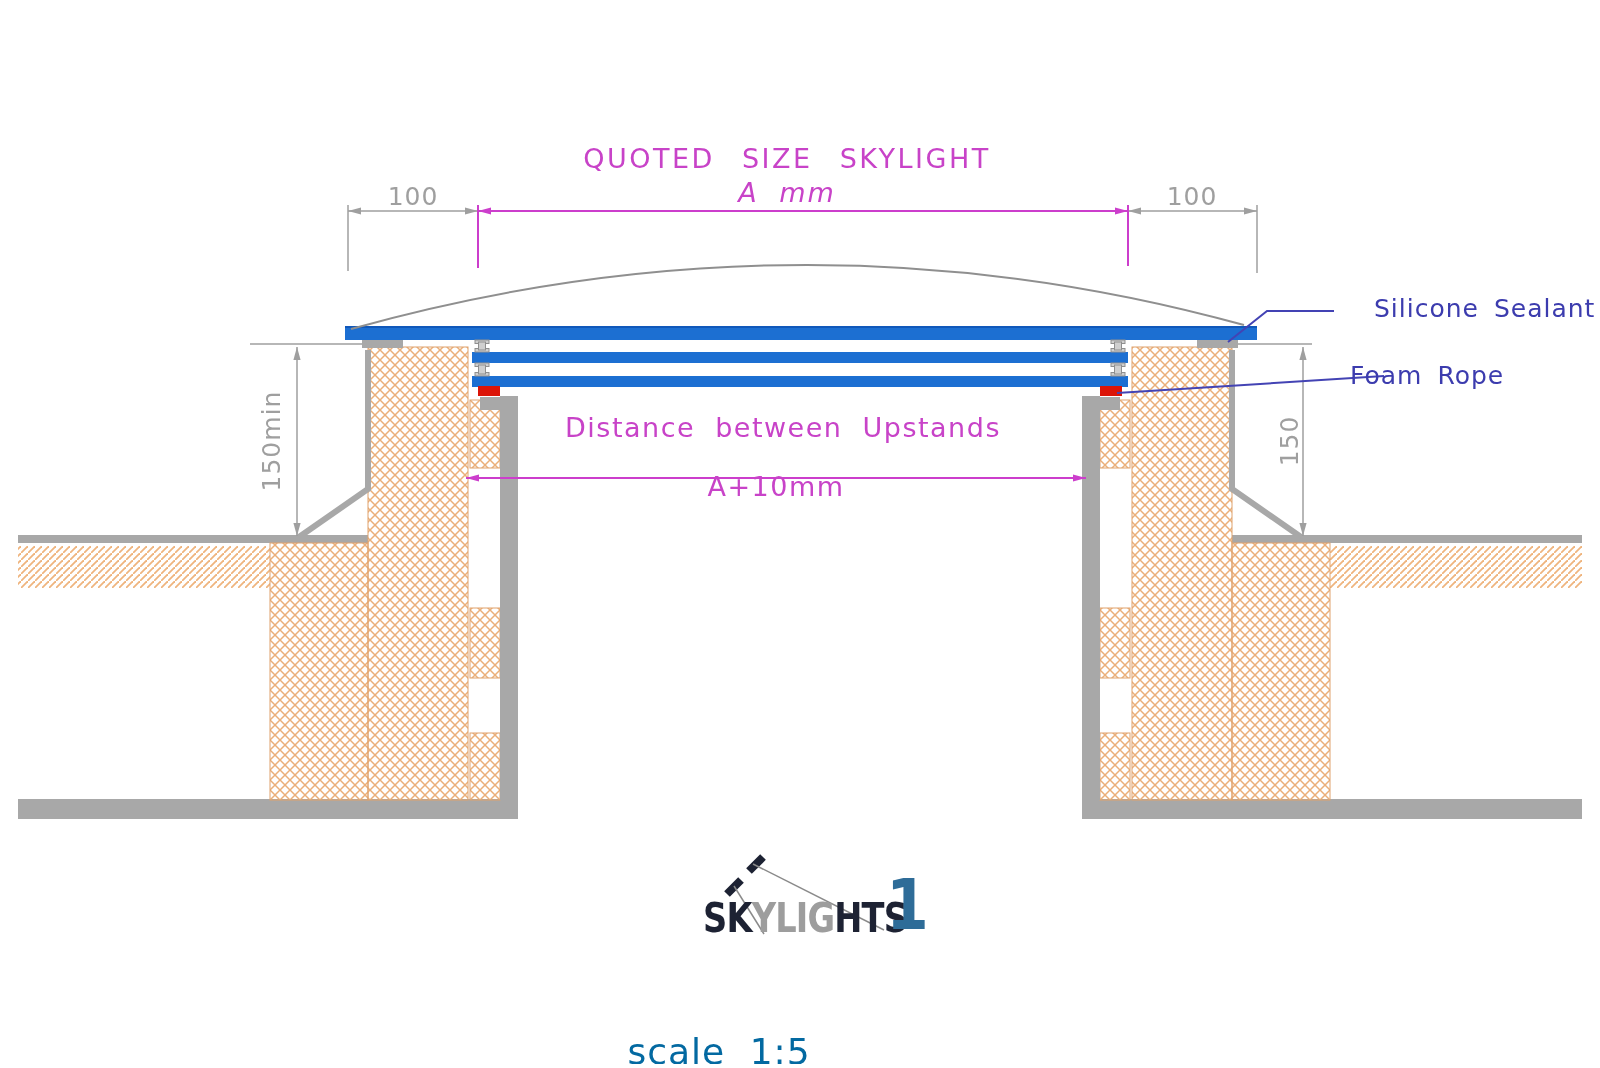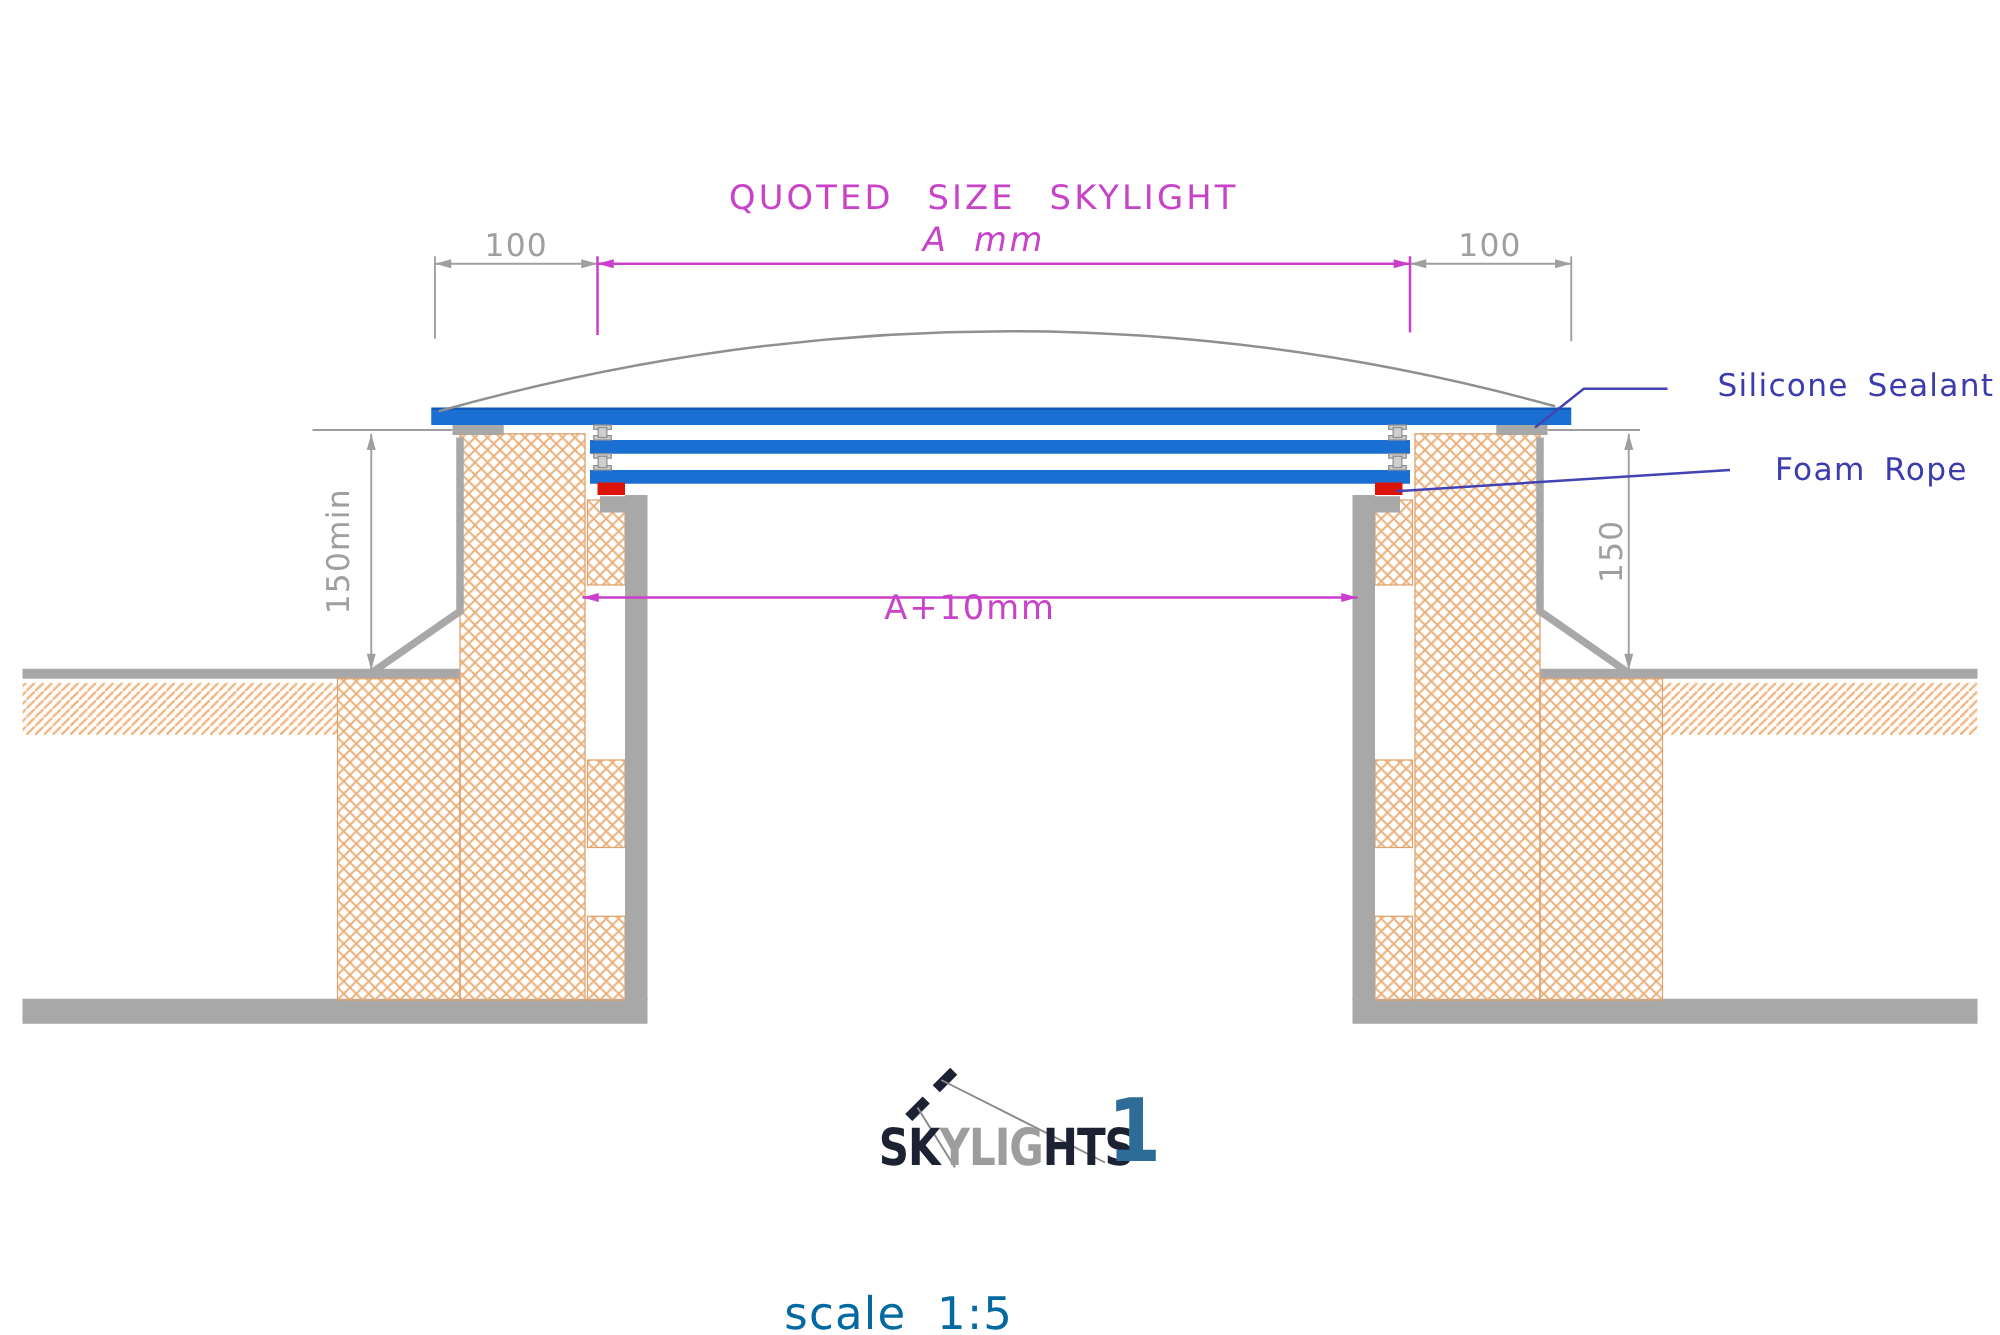--- a/index.html
+++ b/index.html
@@ -154,23 +154,24 @@
 
   <div class="txt center magenta t-title" style="left:787px;top:143px;">QUOTED SIZE SKYLIGHT</div>
   <div class="txt center magenta t-sub" style="left:787px;top:177px;font-style:italic;">A mm</div>
 
   <div class="txt center dimgray t-dim" style="left:413px;top:182px;">100</div>
   <div class="txt center dimgray t-dim" style="left:1192px;top:182px;">100</div>
 
   <div class="txt dimgray t-dim rot" style="left:271px;top:441px;">150min</div>
   <div class="txt dimgray t-dim rot" style="left:1289px;top:441px;">150</div>
 
+  <div class="txt center magenta t-span" style="left:783px;top:412px;">Distance between Upstands</div>
   <div class="txt center magenta t-span" style="left:776px;top:471px;">A+10mm</div>
 
   <div class="txt bluelbl t-call" style="left:1334px;top:294px;margin-left:40px;">Silicone Sealant</div>
-  <div class="txt bluelbl t-call" style="left:1420px;top:361px;">Foam Rope</div>
+  <div class="txt bluelbl t-call" style="left:1350px;top:361px;">Foam Rope</div>
 
   <div class="logo-letters"><span class="lg-dark">SK</span><span class="lg-gray">YLIG</span><span class="lg-dark">HTS</span></div>
   <div class="logo-one">1</div>
 
   <div class="txt center t-scale" style="left:719px;top:993px;">scale 1:5</div>
 
 </div>
 
 </body></html>

